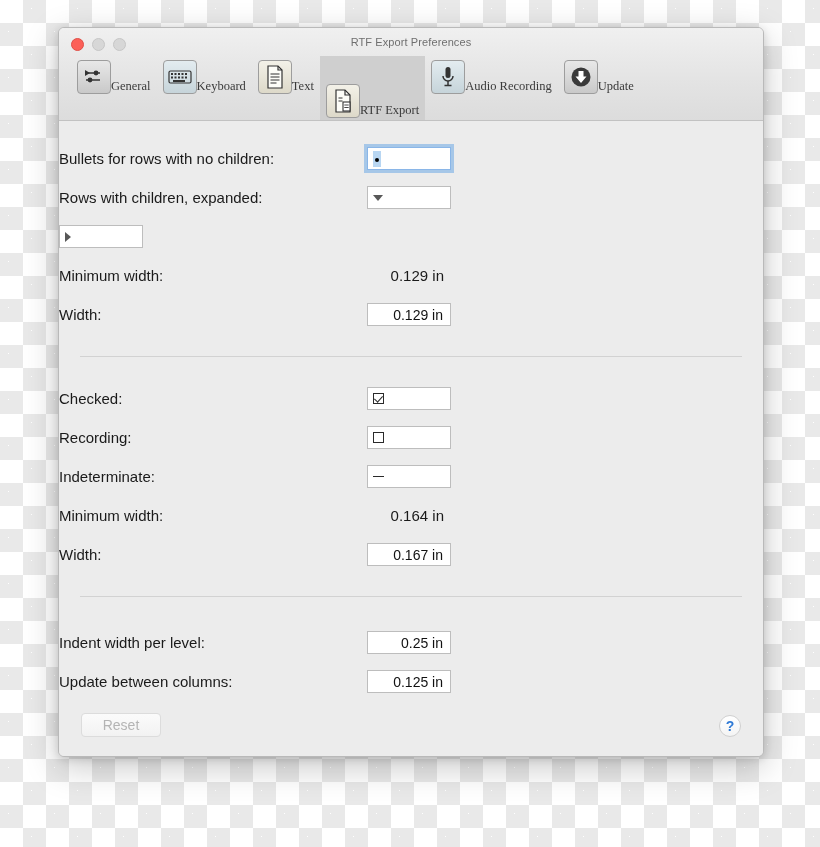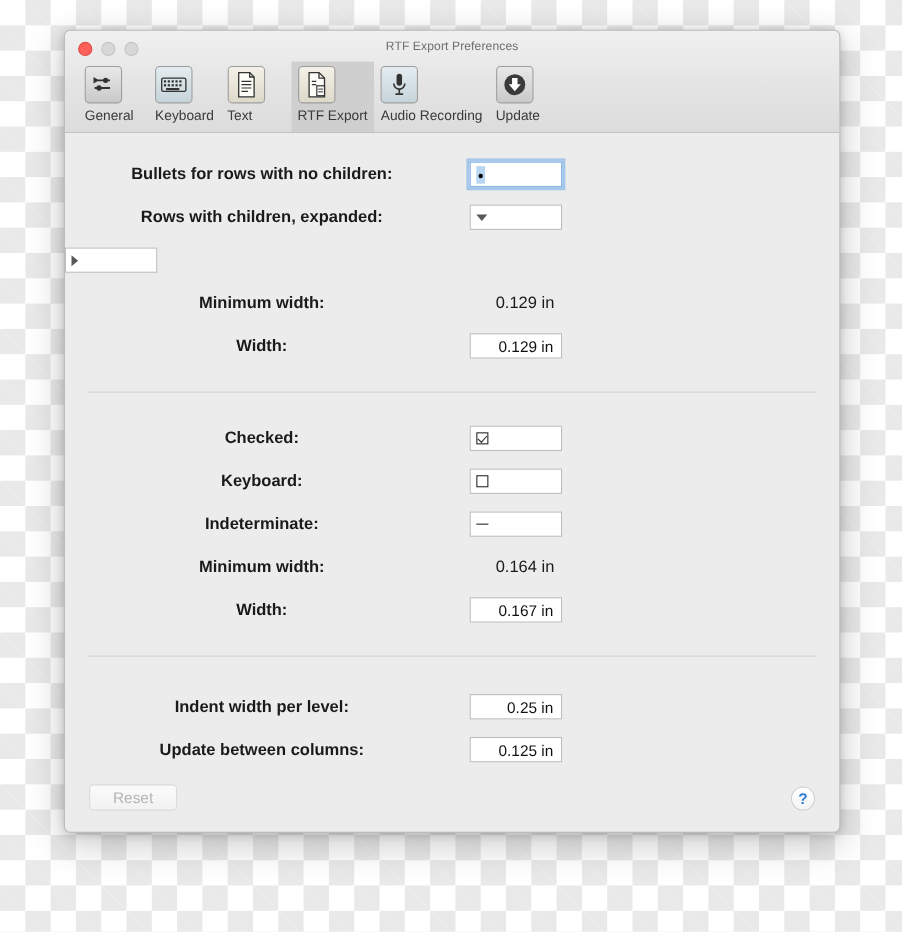--- a/index.html
+++ b/index.html
@@ -78,24 +78,25 @@
     display: flex;
     align-items: flex-start;
     padding-left: 12px;
     box-sizing: border-box;
   }
   .tb-item {
     width: auto;
     min-width: 52px;
     padding: 4px 6px 2px 6px;
     display: flex;
-    flex-direction: column;
-    align-items: flex-start;
+    flex-direction: row;
+    align-items: flex-end;
     border-radius: 4px;
     cursor: default;
+    font-family: Liberation Serif, serif;
   }
   .tb-item.selected {
     background: #cfcfcf;
     border-radius: 0;
     height: 64px;
     box-sizing: border-box;
   }
   .tb-icon {
     width: 34px;
     height: 34px;
@@ -129,26 +130,26 @@
     position: relative;
     height: 638px;
     background: #ececec;
   }
   .row {
     display: flex;
     align-items: center;
     height: 39px;
   }
   .row .label {
-    width: 368px;          
-    text-align: center;
+    width: 308px;          
+    text-align: left;
     padding-right: 10px;
     box-sizing: border-box;
     font-size: 15px;
-    font-weight: bold;
+    font-weight: normal;
     color: #1a1a1a;
     white-space: nowrap;
   }
   .row .field-wrap {
     display: flex;
     align-items: center;
   }
 
   .tf {
     width: 84px;
@@ -471,21 +472,21 @@
       <div class="row">
         <div class="label">Checked:</div>
         <div class="field-wrap">
           <div class="tf glyph">
             <span class="cbox checked"></span>
           </div>
         </div>
       </div>
 
       <div class="row">
-        <div class="label">Keyboard:</div>
+        <div class="label">Recording:</div>
         <div class="field-wrap">
           <div class="tf glyph">
             <span class="cbox"></span>
           </div>
         </div>
       </div>
 
       <div class="row">
         <div class="label">Indeterminate:</div>
         <div class="field-wrap">

